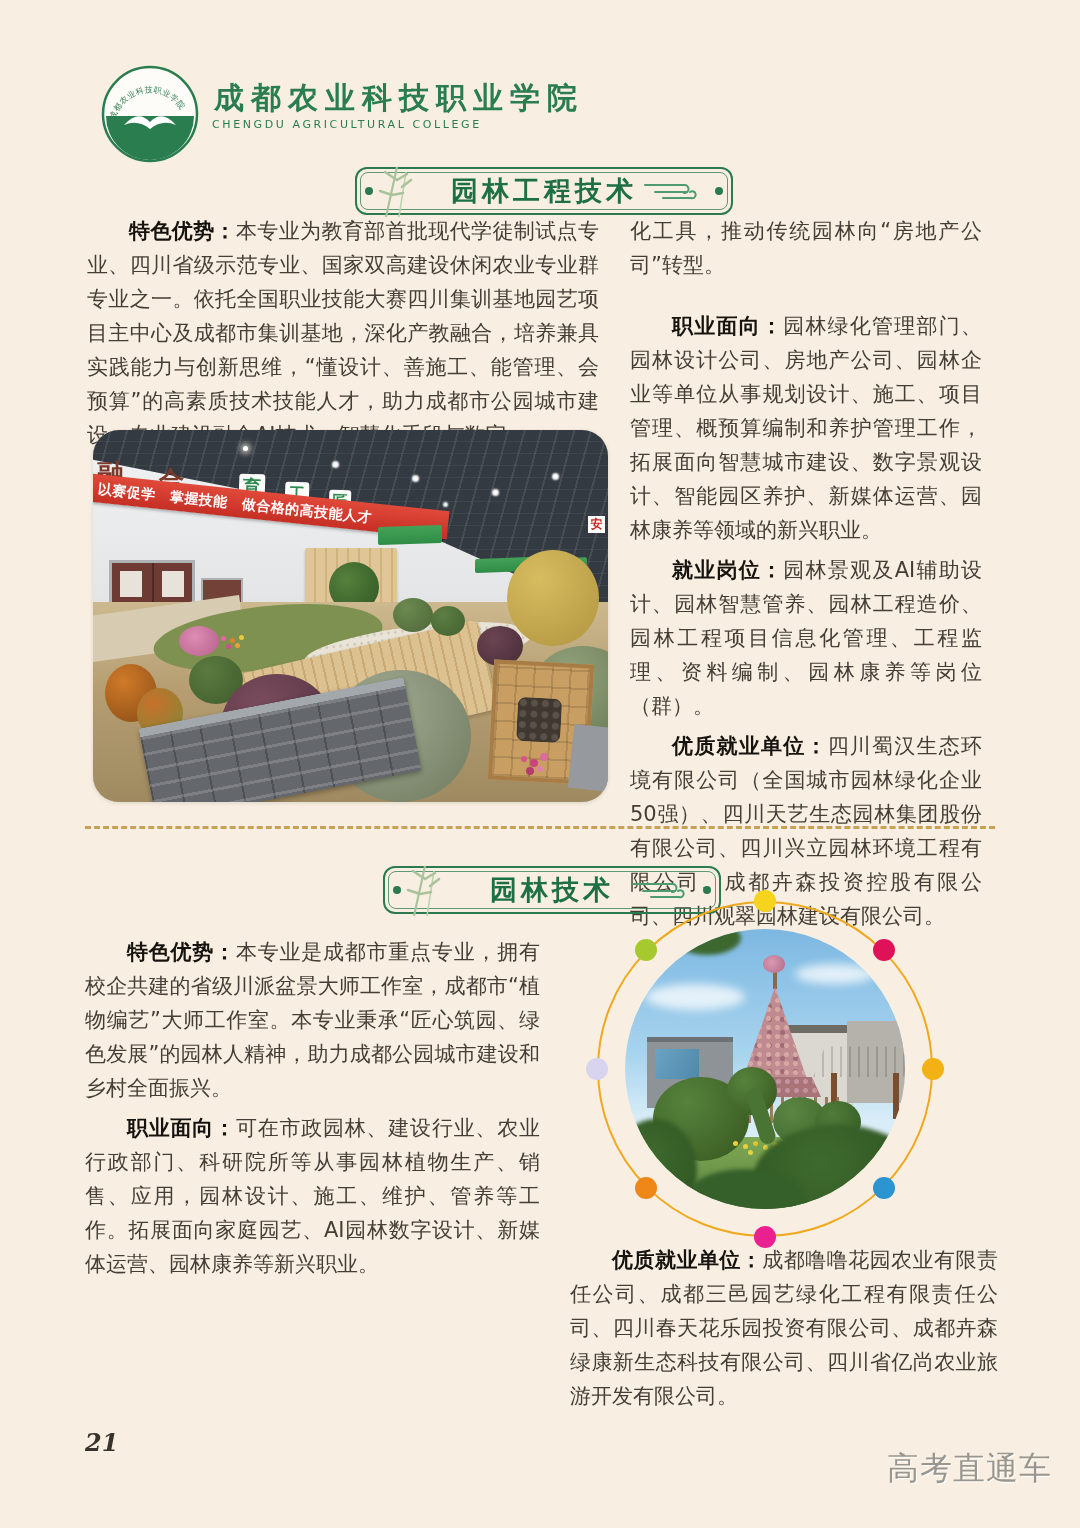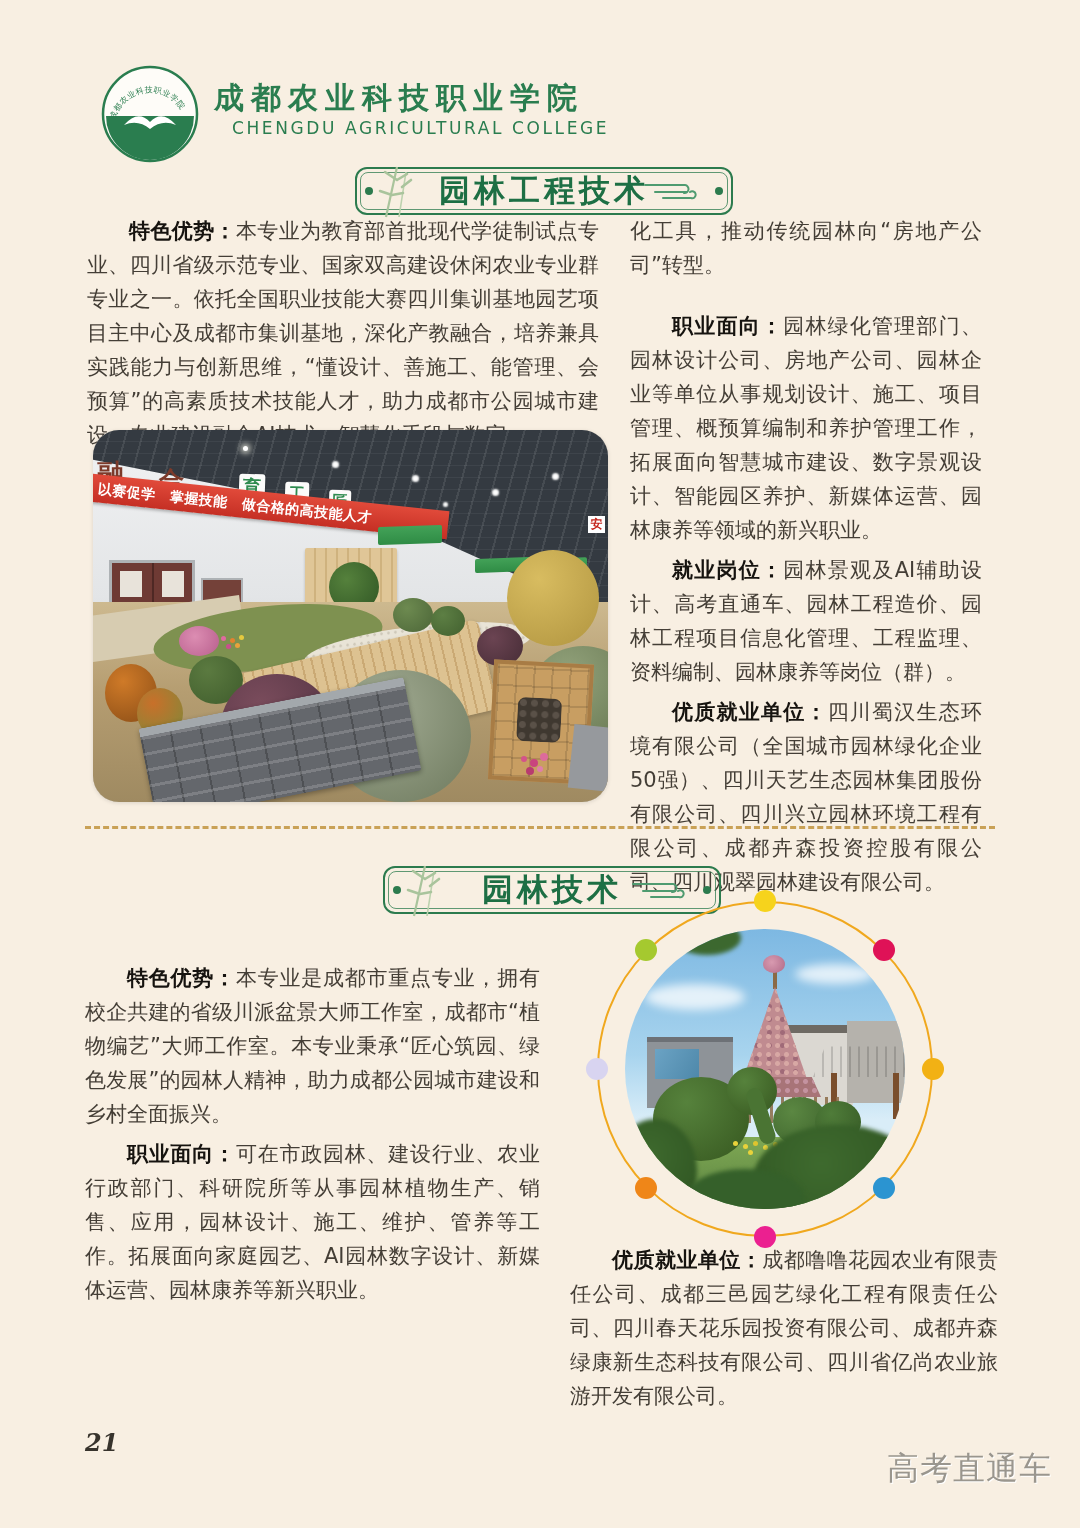--- a/index.html
+++ b/index.html
@@ -3,43 +3,43 @@
 <meta charset="utf-8">
 <style>
   html,body{margin:0;padding:0;background:#e9e3d6;}
   .page{position:relative;width:1080px;height:1528px;margin:0 auto;background:#f8efe2;
         font-family:"DejaVu Sans",sans-serif;overflow:hidden;}
 
   
   .emblem{position:absolute;left:100px;top:64px;width:100px;height:100px;}
   .cn-name{position:absolute;left:214px;top:78px;font-size:30px;font-weight:bold;color:#2a7d4f;
            letter-spacing:7px;font-family:"DejaVu Serif",serif;}
-  .en-name{position:absolute;left:232px;top:118px;font-size:17px;color:#2a7d4f;letter-spacing:2.6px;}
+  .en-name{position:absolute;left:212px;top:118px;font-size:11px;color:#2a7d4f;letter-spacing:2.6px;}
 
   
   .banner{position:absolute;height:44px;border:2px solid #2c7b4e;border-radius:12px;
           display:flex;align-items:center;justify-content:center;}
   .banner::before{content:"";position:absolute;inset:3px;border:1px solid rgba(44,123,78,.75);border-radius:8px;}
-  .banner-title{font-size:31px;font-weight:bold;color:#1d6f44;letter-spacing:4px;
+  .banner-title{font-size:27px;font-weight:bold;color:#1d6f44;letter-spacing:4px;
                 font-family:"DejaVu Serif",serif;z-index:2;text-align:center;}
   .cap{position:absolute;top:50%;width:8px;height:8px;margin-top:-4px;border-radius:50%;background:#2c7b4e;z-index:2;}
   .cap-l{left:8px}.cap-r{right:8px}
   .bamboo{position:absolute;left:16px;top:-6px;width:46px;height:58px;z-index:2;}
   .cloudsvg{position:absolute;right:26px;top:50%;margin-top:-11px;width:64px;height:22px;z-index:2;}
   .banner1{left:355px;top:167px;width:374px;}
   .banner2{left:383px;top:847px;width:334px;margin-top:19px;}
 
   
   .col{position:absolute;text-align:justify;font-size:21px;line-height:34px;color:#443e36;}
   .col p{margin:0;}
   .col b{color:#16130f;}
   .indent{text-indent:2em;}
   .s1-left{left:87px;top:214px;width:512px;}
   .s1-right{left:630px;top:214px;width:352px;}
-  .s2-left{left:85px;top:961px;width:455px;}
+  .s2-left{left:85px;top:935px;width:455px;}
   .s2-right{left:570px;top:1243px;width:428px;}
   .gap-big{margin-top:27px!important;}
   .gap{margin-top:6px!important;}
 
   .divider{position:absolute;left:85px;top:826px;width:910px;height:0;border-top:3px dashed #c9a156;}
 
   
   .photo1{position:absolute;left:93px;top:430px;width:515px;height:372px;border-radius:26px;
           overflow:hidden;background:#baa27a;box-shadow:0 1px 4px rgba(0,0,0,.12);}
   .ab{position:absolute;}
@@ -217,21 +217,21 @@
     <div class="ab p1-pallet">
       <div class="ab p1-medal"></div>
     </div>
     <div class="ab p1-stone"></div>
     <div class="ab p1-roses"></div>
   </div>
 
   <div class="col s1-right">
     <p><span>化工具，推动传统园林向“房地产公司”转型。</span></p>
     <p class="indent gap-big"><b>职业面向：</b><span>园林绿化管理部门、园林设计公司、房地产公司、园林企业等单位从事规划设计、施工、项目管理、概预算编制和养护管理工作，拓展面向智慧城市建设、数字景观设计、智能园区养护、新媒体运营、园林康养等领域的新兴职业。</span></p>
-    <p class="indent gap"><b>就业岗位：</b><span>园林景观及AI辅助设计、高考直通车、园林工程造价、园林工程项目信息化管理、工程监理、资料编制、园林康养等岗位（群）。</span></p>
+    <p class="indent gap"><b>就业岗位：</b><span>园林景观及AI辅助设计、园林智慧管养、园林工程造价、园林工程项目信息化管理、工程监理、资料编制、园林康养等岗位（群）。</span></p>
     <p class="indent gap"><b>优质就业单位：</b><span>四川蜀汉生态环境有限公司（全国城市园林绿化企业50强）、四川天艺生态园林集团股份有限公司、四川兴立园林环境工程有限公司、成都卉森投资控股有限公司、四川观翠园林建设有限公司。</span></p>
   </div>
 
   <div class="divider"></div>
 
   <div class="banner banner2">
     <span class="cap cap-l"></span>
     <svg class="bamboo" viewBox="0 0 46 58">
       <path d="M24 4 L13 54" stroke="#a9c49c" stroke-width="2.2" fill="none"></path>
       <path d="M33 9 L26 54" stroke="#bcd2ae" stroke-width="1.6" fill="none"></path>

